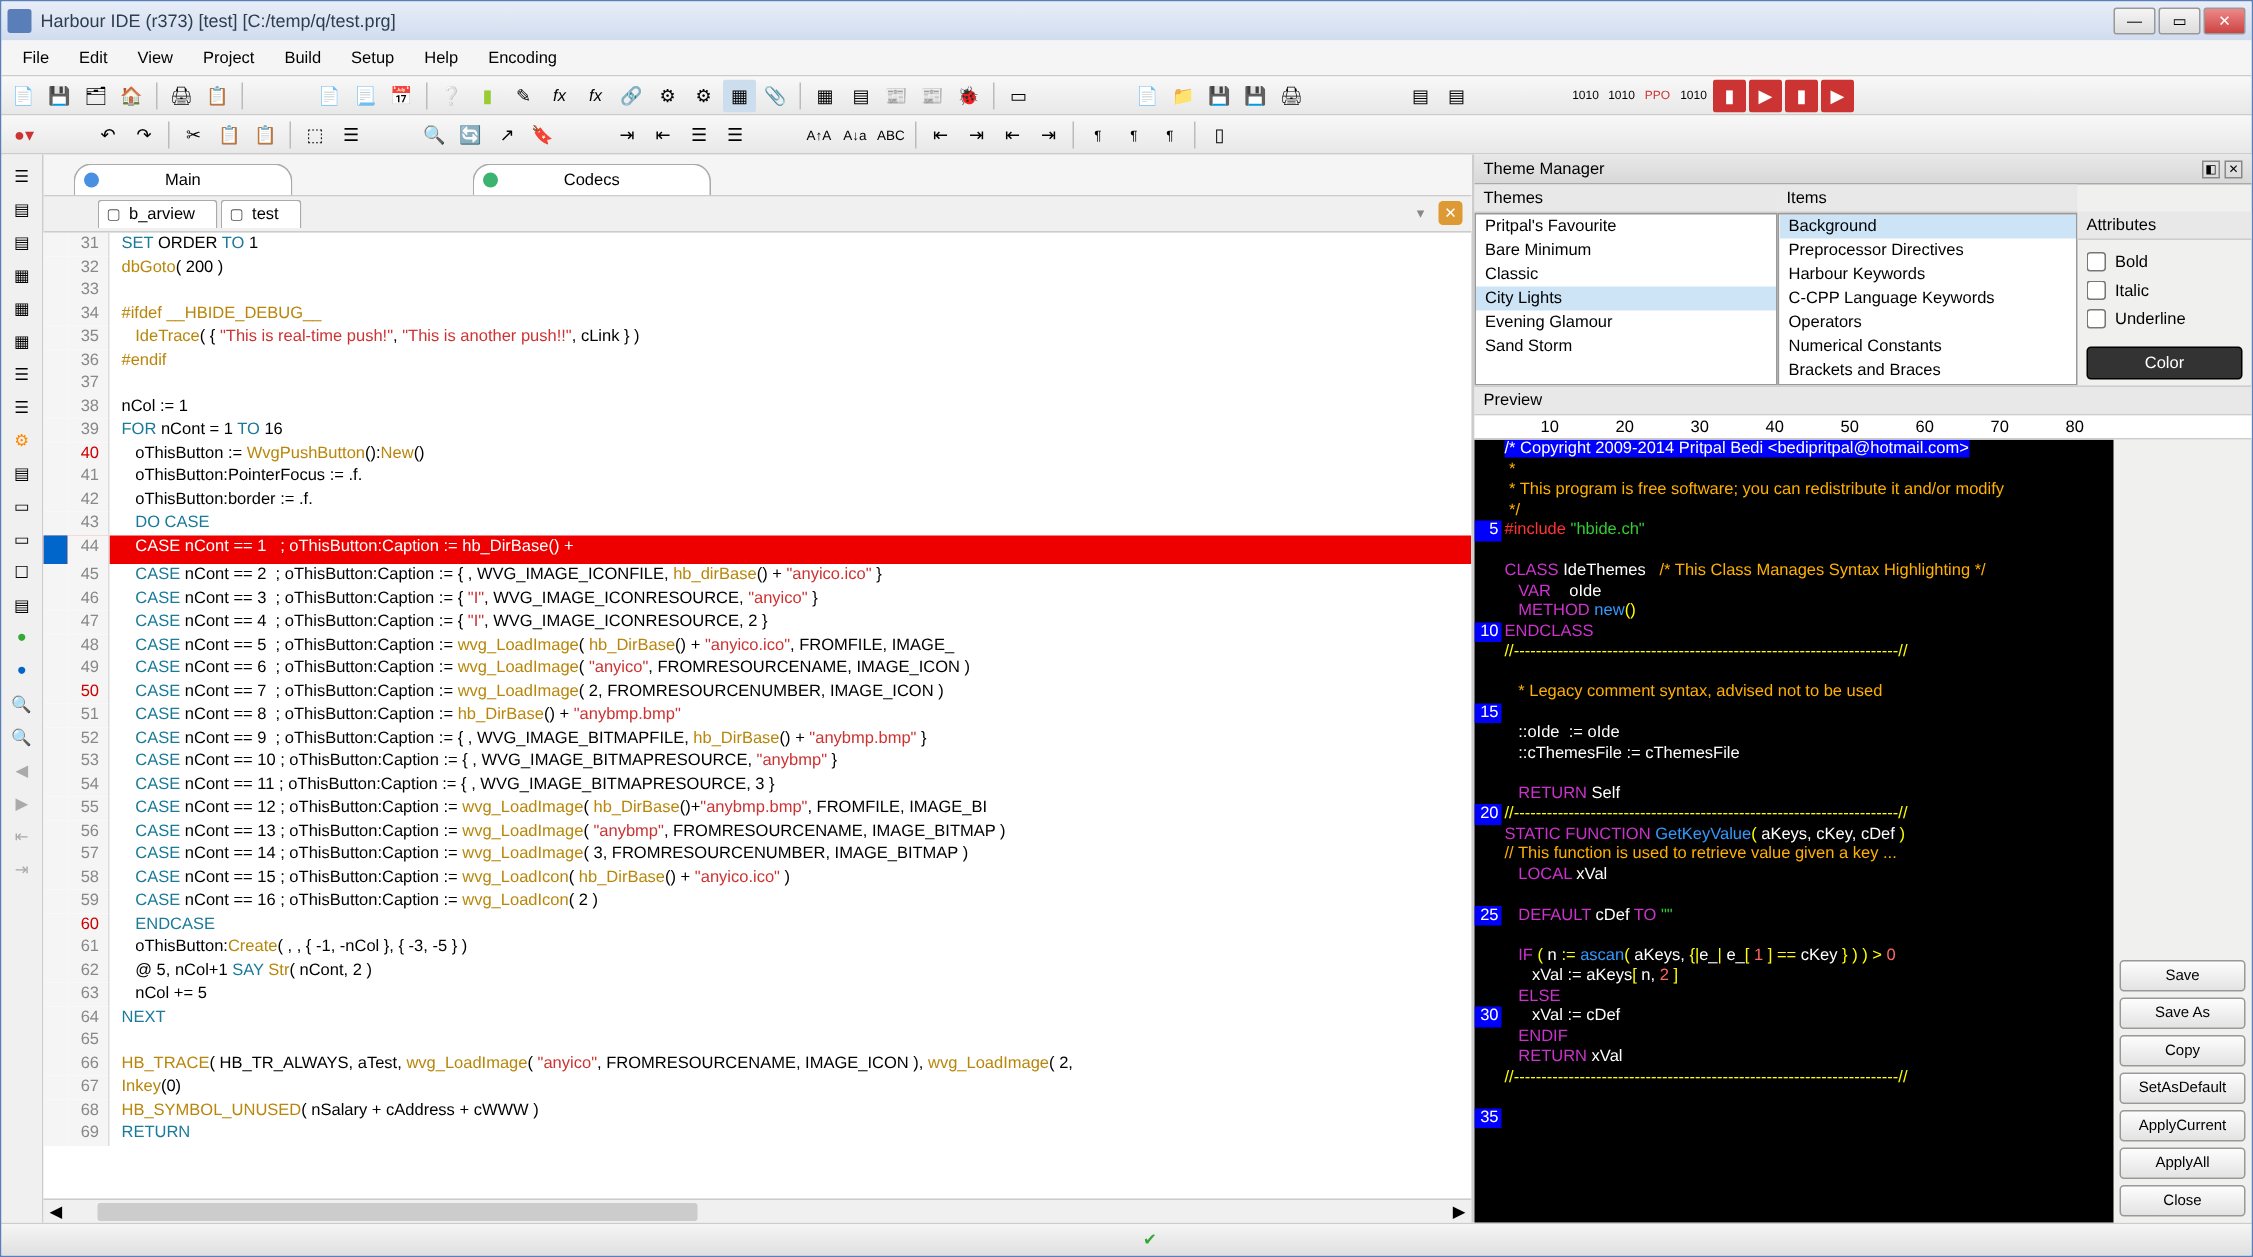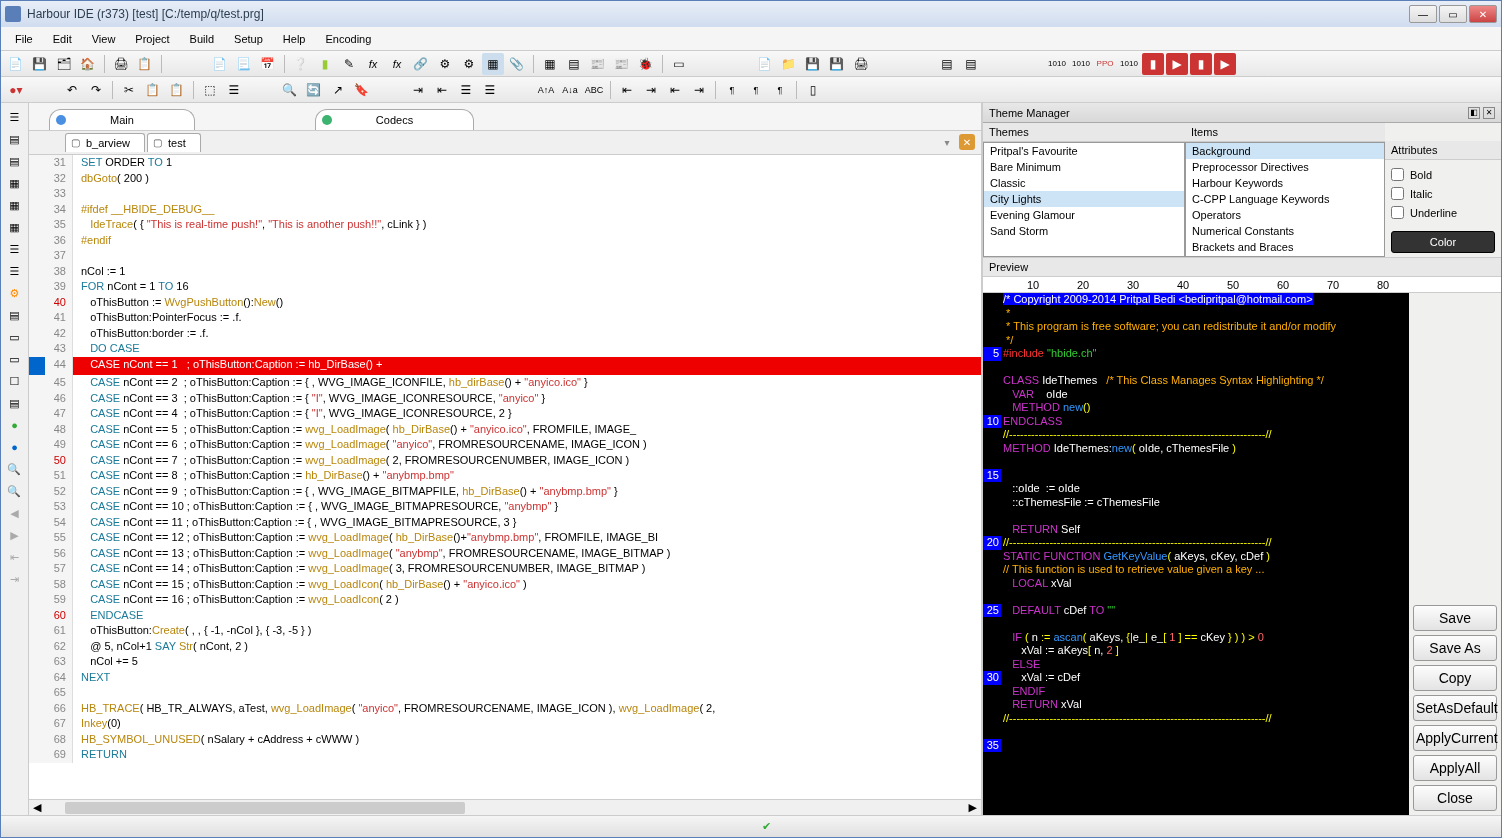--- a/index.html
+++ b/index.html
@@ -70,21 +70,21 @@
 .pv-cmt { color: #ffb000; }
 .pv-pre { color: #f33; }
 .pv-str { color: #3c3; }
 .pv-kw { color: #c3c; }
 .pv-fn { color: #39f; }
 .pv-op { color: #ff0; }
 .pv-num { color: #f66; }
 .pv-txt { color: #fff; }
 .pv-div { color: #ff0; }
 .btn-col { width: 92px; display: flex; flex-direction: column; gap: 4px; padding: 4px; justify-content: flex-end; }
-.btn-col button { padding: 4px 2px; background: linear-gradient(#fdfdfd,#e3e3e3); border: 1px solid #999; border-radius: 3px; font-size: 14px; }
+.btn-col button { padding: 4px 2px; background: linear-gradient(#fdfdfd,#e3e3e3); border: 1px solid #999; border-radius: 3px; font-size: 10px; }
 .statusbar { height: 22px; background: linear-gradient(#f5f5f5,#e0e0e0); border-top: 1px solid #ccc; display: flex; align-items: center; padding: 0 8px; gap: 14px; font-size: 11px; }
 .statusbar .sb-item { color: #333; margin-top: 38px; }
 .statusbar .enc { color: #c33; }
 .statusbar .success { color: #444; }
 .statusbar .chk { color: #3a3; margin-left: 10px; }
 </style>
 </head>
 <body>
 
 <div class="window">
@@ -368,22 +368,22 @@
             <div class="preview-line"><span class="preview-gutter"></span><span class="pv-cmt"> *</span></div>
             <div class="preview-line"><span class="preview-gutter"></span><span class="pv-cmt"> * This program is free software; you can redistribute it and/or modify</span></div>
             <div class="preview-line"><span class="preview-gutter"></span><span class="pv-cmt"> */</span></div>
             <div class="preview-line"><span class="preview-gutter">5</span><span class="pv-pre">#include </span><span class="pv-str">"hbide.ch"</span></div>
             <div class="preview-line"><span class="preview-gutter"></span></div>
             <div class="preview-line"><span class="preview-gutter"></span><span class="pv-kw">CLASS</span><span class="pv-txt"> IdeThemes   </span><span class="pv-cmt">/* This Class Manages Syntax Highlighting */</span></div>
             <div class="preview-line"><span class="preview-gutter"></span>   <span class="pv-kw">VAR</span><span class="pv-txt">    oIde</span></div>
             <div class="preview-line"><span class="preview-gutter"></span>   <span class="pv-kw">METHOD</span><span class="pv-fn"> new</span><span class="pv-op">()</span></div>
             <div class="preview-line"><span class="preview-gutter">10</span><span class="pv-kw">ENDCLASS</span></div>
             <div class="preview-line"><span class="preview-gutter"></span><span class="pv-div">//----------------------------------------------------------------------//</span></div>
-            <div class="preview-line"><span class="preview-gutter"></span><span class="pv-kw">METHOD</span><span class="pv-txt"> IdeThemes:</span><span class="pv-fn">new</span><span class="pv-op">(</span><span class="pv-txt"> oIde, cThemesFile </span><span class="pv-op">)</span></div>
-            <div class="preview-line"><span class="preview-gutter"></span></div>
+            <div class="preview-line"><span class="preview-gutter"></span></div>
+            <div class="preview-line"><span class="preview-gutter"></span>   <span class="pv-cmt">* Legacy comment syntax, advised not to be used</span></div>
             <div class="preview-line"><span class="preview-gutter">15</span></div>
             <div class="preview-line"><span class="preview-gutter"></span>   <span class="pv-txt">::oIde  := oIde</span></div>
             <div class="preview-line"><span class="preview-gutter"></span>   <span class="pv-txt">::cThemesFile := cThemesFile</span></div>
             <div class="preview-line"><span class="preview-gutter"></span></div>
             <div class="preview-line"><span class="preview-gutter"></span>   <span class="pv-kw">RETURN</span><span class="pv-txt"> Self</span></div>
             <div class="preview-line"><span class="preview-gutter">20</span><span class="pv-div">//----------------------------------------------------------------------//</span></div>
             <div class="preview-line"><span class="preview-gutter"></span><span class="pv-kw">STATIC FUNCTION</span><span class="pv-fn"> GetKeyValue</span><span class="pv-op">(</span><span class="pv-txt"> aKeys, cKey, cDef </span><span class="pv-op">)</span></div>
             <div class="preview-line"><span class="preview-gutter"></span><span class="pv-cmt">// This function is used to retrieve value given a key ...</span></div>
             <div class="preview-line"><span class="preview-gutter"></span>   <span class="pv-kw">LOCAL</span><span class="pv-txt"> xVal</span></div>
             <div class="preview-line"><span class="preview-gutter"></span></div>

